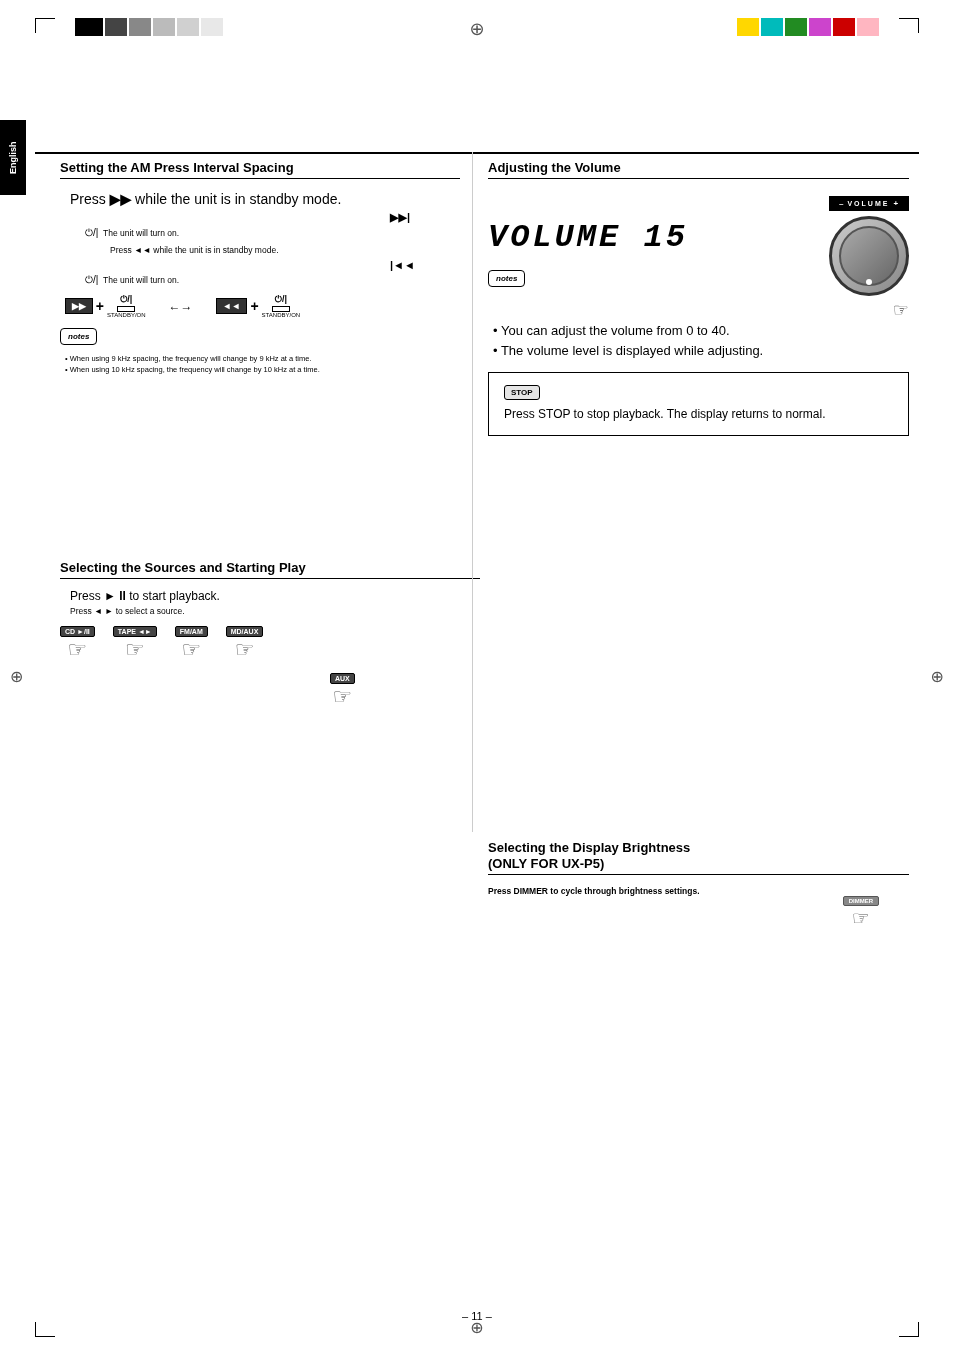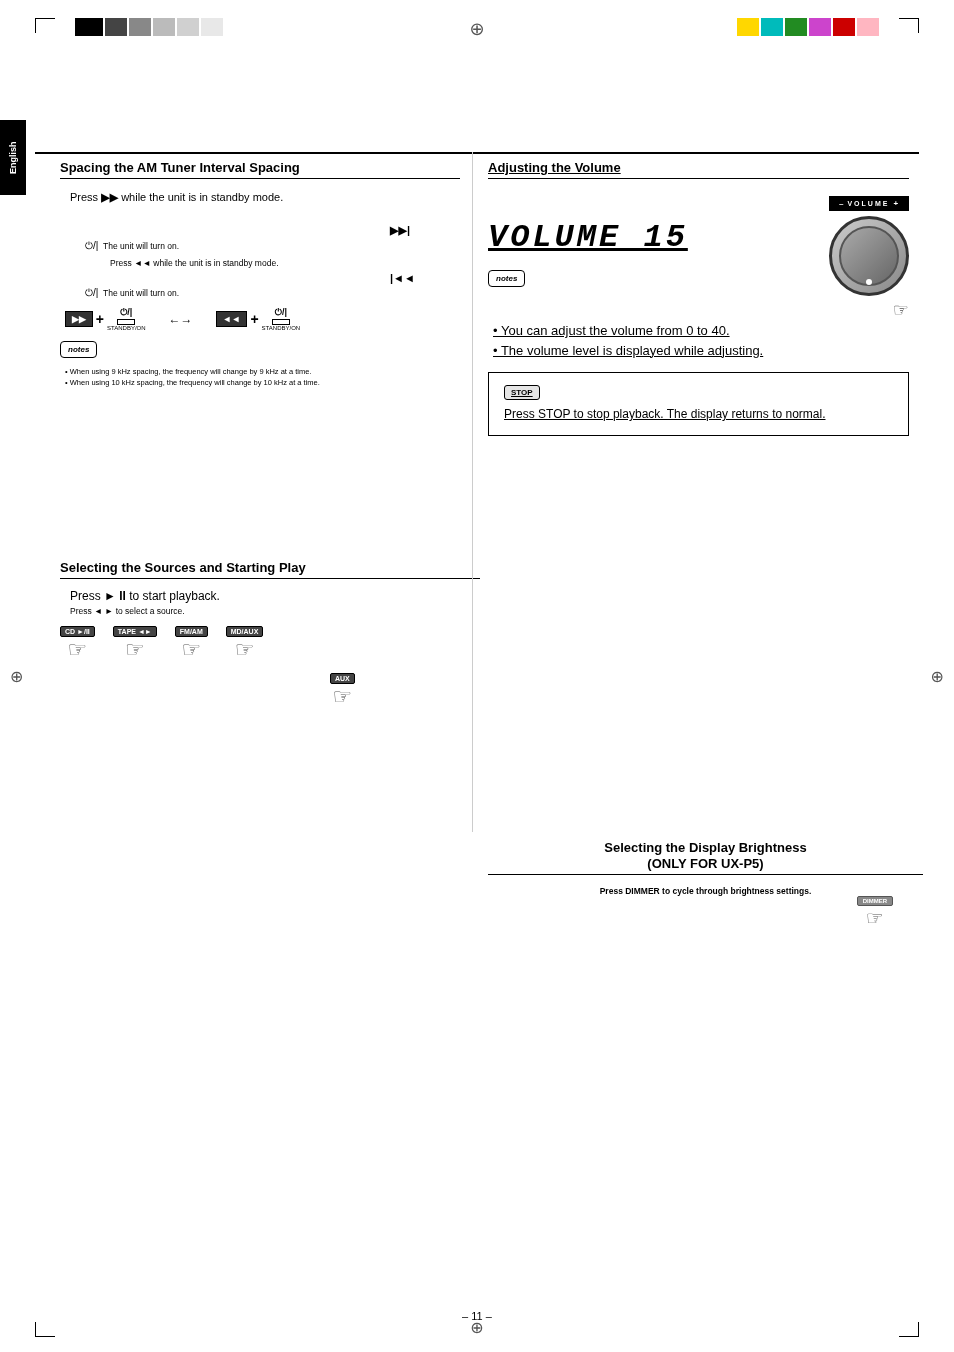--- a/index.html
+++ b/index.html
@@ -40,25 +40,25 @@
 <div style="position:absolute;top:18px;right:35px;width:20px;height:1px;background:#000;"></div>
 <div style="position:absolute;top:18px;right:35px;width:1px;height:15px;background:#000;"></div>
 
 <div style="position:absolute;top:120px;left:0;width:26px;background:#000;color:#fff;font-size:9px;font-weight:bold;writing-mode:vertical-rl;transform:rotate(180deg);text-align:center;padding:10px 5px;height:75px;display:flex;align-items:center;justify-content:center;">
   <span>English</span>
 </div>
 
 <div style="position:absolute;top:152px;left:35px;right:35px;height:2px;background:#000;"></div>
 
 <div style="position:absolute;top:160px;left:60px;width:400px;">
-  <div style="font-size:13px;font-weight:bold;margin-bottom:3px;">Spacing the AM Tuner Interval Spacing</div>
+  <div style="font-size:13px;font-weight:bold;margin-bottom:3px;">Setting the AM Press Interval Spacing</div>
   <div style="height:1px;background:#000;margin-bottom:12px;"></div>
 
   
-  <div style="font-size:11px;margin-bottom:20px;margin-left:10px;">
+  <div style="font-size:14px;margin-bottom:4px;margin-left:10px;">
     Press <strong>▶▶</strong> while the unit is in standby mode.
   </div>
   <div style="font-size:11px;font-weight:bold;margin-left:330px;margin-bottom:2px;">▶▶|</div>
 
   <div style="font-size:8.5px;margin:3px 0 3px 25px;">
     <span style="font-size:10px;">⏻/|</span>&nbsp;&nbsp;The unit will turn on.
   </div>
 
   
   <div style="font-size:8.5px;margin:6px 0 4px 10px;padding-left:40px;">
@@ -143,21 +143,21 @@
 
   
   <div style="display:flex;flex-direction:column;align-items:center;margin-left:90px;margin-top:4px;display:inline-flex;flex-direction:column;align-items:center;margin-left:270px;">
     <div style="background:#444;color:#fff;border:1px solid #000;border-radius:2px;padding:1px 4px;font-size:7px;font-weight:bold;margin-bottom:2px;">AUX</div>
     <span style="font-size:22px;line-height:1;color:#555;">☞</span>
   </div>
 </div>
 
 <div style="position:absolute;top:152px;left:472px;width:1px;height:680px;background:#ccc;"></div>
 
-<div style="position:absolute;top:160px;left:488px;right:45px;text-decoration:underline;">
+<div style="position:absolute;top:160px;left:488px;right:45px;">
   <div style="font-size:13px;font-weight:bold;margin-bottom:3px;">Adjusting the Volume</div>
   <div style="height:1px;background:#000;margin-bottom:12px;"></div>
 
   
   <div style="position:relative;float:right;margin-left:10px;margin-top:5px;">
 
     <div style="background:#000;color:#fff;padding:3px 10px;font-size:8px;font-weight:bold;display:flex;align-items:center;gap:4px;margin-bottom:5px;">
       <span>–</span>
       <span style="font-size:7px;letter-spacing:2px;">VOLUME</span>
       <span>+</span>
@@ -188,21 +188,21 @@
   <div style="border:1.5px solid #000;padding:12px 15px;margin:12px 0;clear:both;">
     <div style="display:flex;align-items:center;gap:6px;margin-bottom:5px;">
       <div style="border:1.5px solid #000;border-radius:3px;padding:2px 6px;font-size:8px;font-weight:bold;background:#e5e5e5;display:inline-block;">STOP</div>
     </div>
     <div style="font-size:12px;line-height:1.5;">
       Press STOP to stop playback. The display returns to normal.
     </div>
   </div>
 </div>
 
-<div style="position:absolute;top:840px;left:488px;right:31px;text-align:center;">
+<div style="position:absolute;top:840px;left:488px;right:45px;">
   <div style="font-size:13px;font-weight:bold;margin-bottom:1px;">Selecting the Display Brightness</div>
   <div style="font-size:13px;font-weight:bold;margin-bottom:3px;">(ONLY FOR UX-P5)</div>
   <div style="height:1px;background:#000;margin-bottom:10px;"></div>
 
   <div style="font-size:8.5px;line-height:1.5;margin-bottom:8px;font-weight:bold;">
     Press DIMMER to cycle through brightness settings.
   </div>
 
   <div style="float:right;display:flex;flex-direction:column;align-items:center;margin-right:30px;margin-top:-10px;">
     <div style="background:#888;color:#888;border:1px solid #555;border-radius:2px;padding:1px 5px;font-size:6px;font-weight:bold;margin-bottom:2px;color:#fff;">DIMMER</div>

